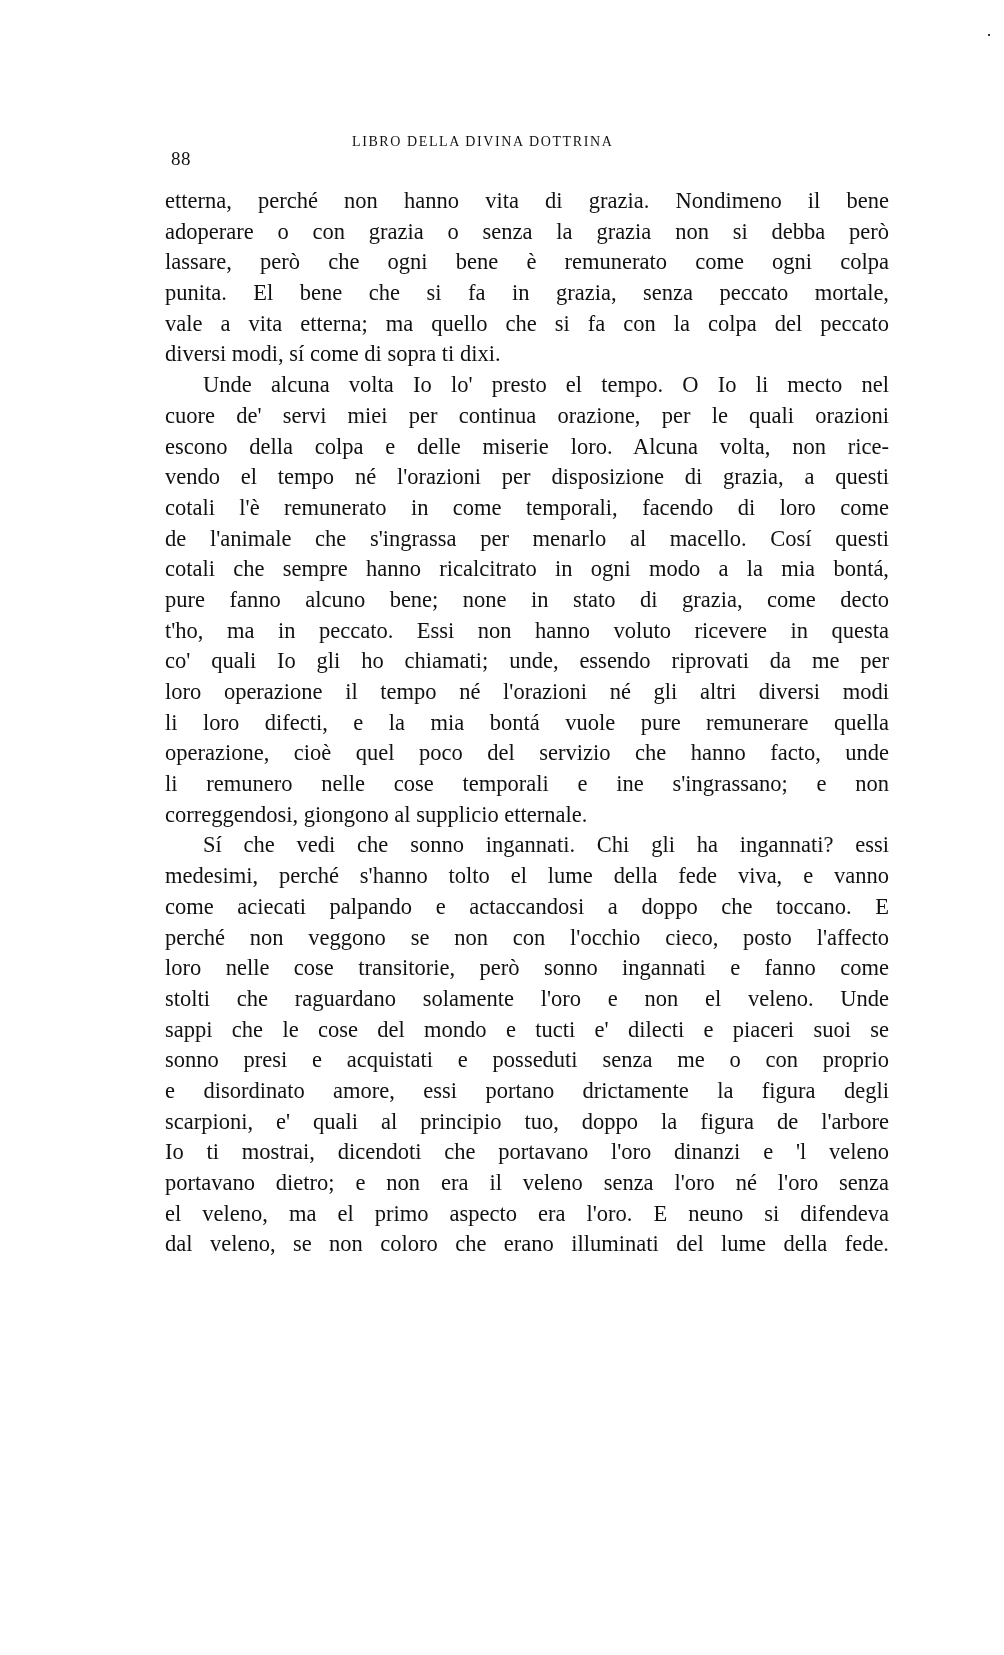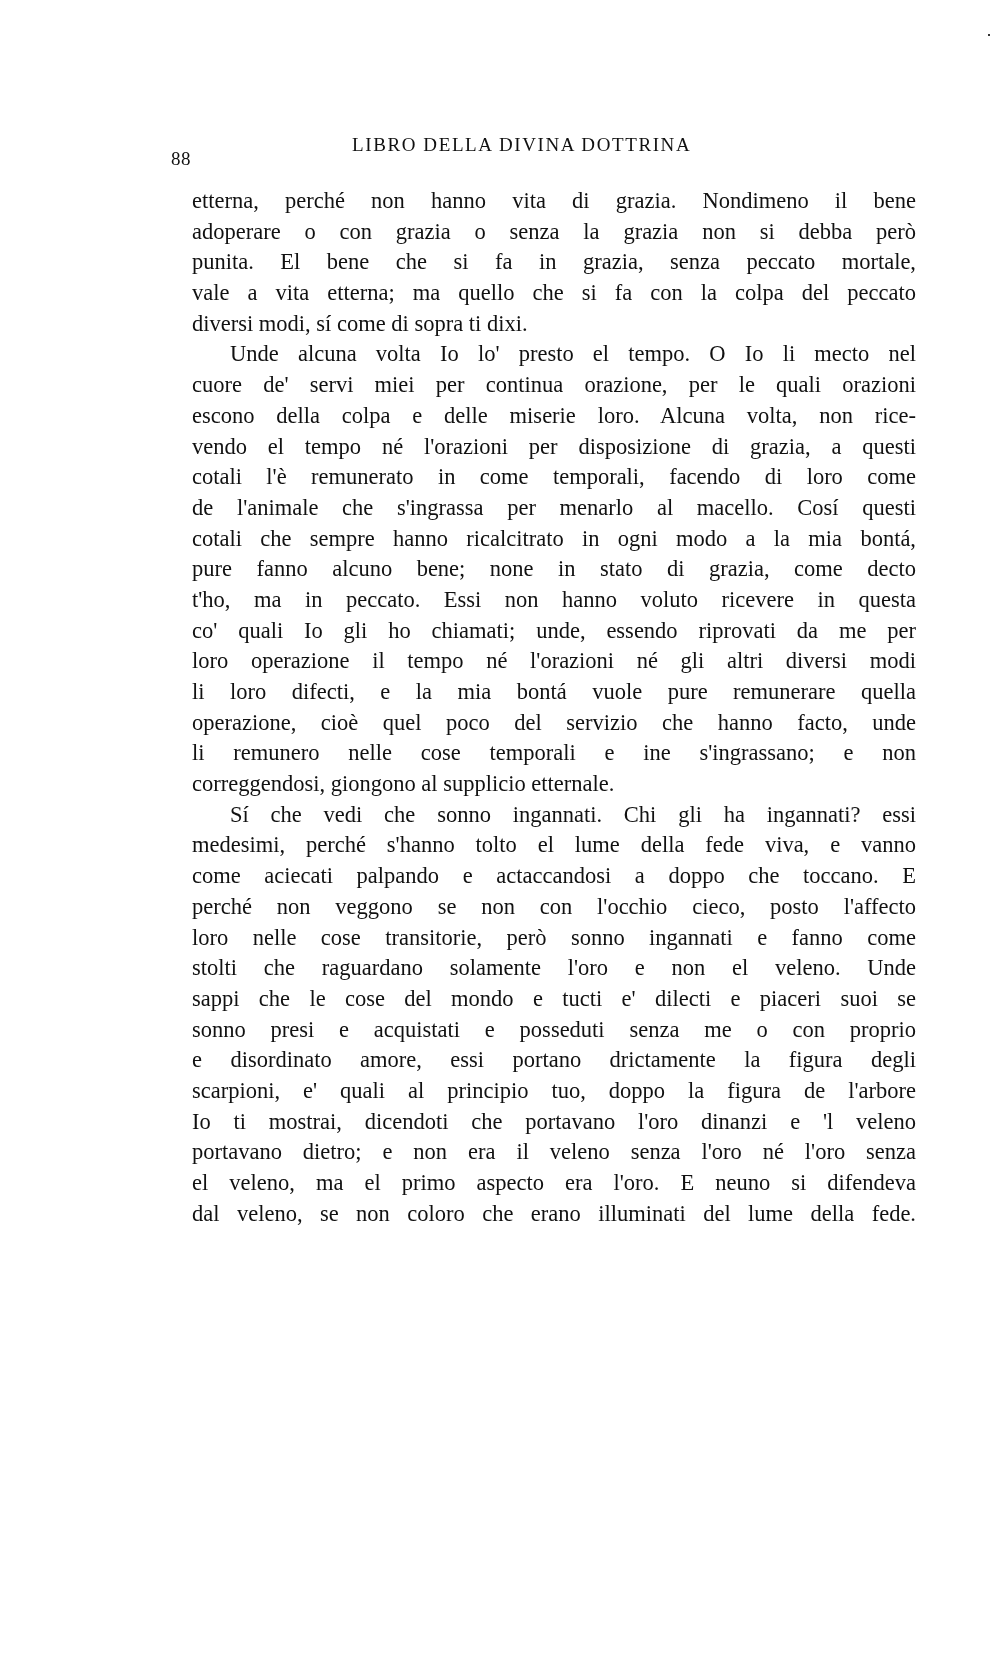--- a/index.html
+++ b/index.html
@@ -27,31 +27,30 @@
       position: absolute;
       left: 171px;
       top: 148px;
       font-size: 19px;
       letter-spacing: 0.5px;
     }
     .running-head {
       position: absolute;
       left: 352px;
       top: 134px;
-      font-size: 19px;
+      font-size: 14px;
       letter-spacing: 1.6px;
       font-variant: small-caps;
       text-transform: uppercase;
     }
     .body-text {
       position: absolute;
       left: 165px;
       top: 186px;
       width: 724px;
-      margin-left: 27px;
     }
     .line {
       display: block;
       height: 30.7px;
       line-height: 30.7px;
       font-size: 22.5px;
       white-space: nowrap;
       text-align: justify;
       text-align-last: justify;
     }
@@ -68,20 +67,21 @@
 <div class="speck"></div>
 
 <div class="page-number">88</div>
 <div class="running-head">LIBRO DELLA DIVINA DOTTRINA</div>
 
 <div class="body-text">
 
   <div>
     <span class="line">etterna, perché non hanno vita di grazia. Nondimeno il bene</span>
     <span class="line">adoperare o con grazia o senza la grazia non si debba però</span>
+    <span class="line">lassare, però che ogni bene è remunerato come ogni colpa</span>
     <span class="line">punita. El bene che si fa in grazia, senza peccato mortale,</span>
     <span class="line">vale a vita etterna; ma quello che si fa con la colpa del peccato</span>
     <span class="line last">diversi modi, sí come di sopra ti dixi.</span>
   </div>
 
   <div>
     <span class="line indent">Unde alcuna volta Io lo' presto el tempo. O Io li mecto nel</span>
     <span class="line">cuore de' servi miei per continua orazione, per le quali orazioni</span>
     <span class="line">escono della colpa e delle miserie loro. Alcuna volta, non rice-</span>
     <span class="line">vendo el tempo né l'orazioni per disposizione di grazia, a questi</span>

